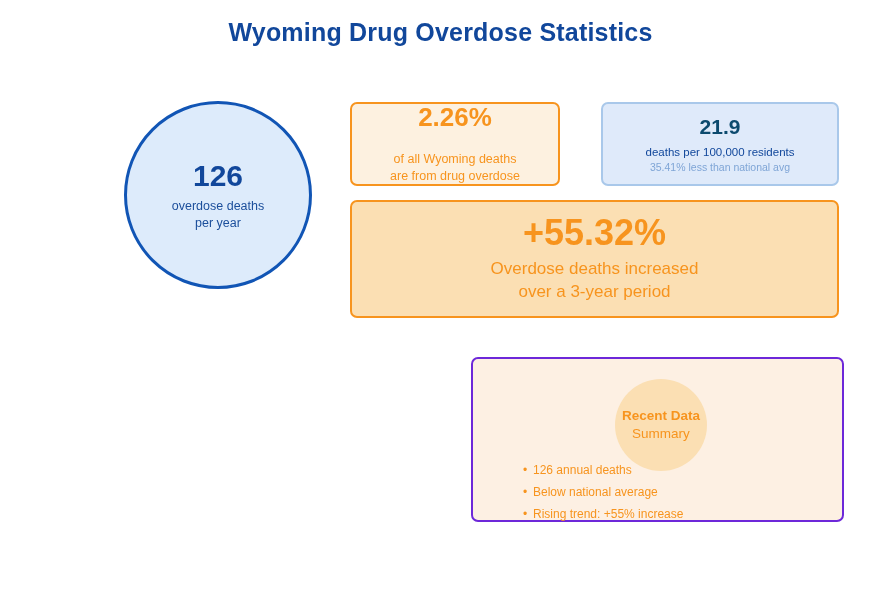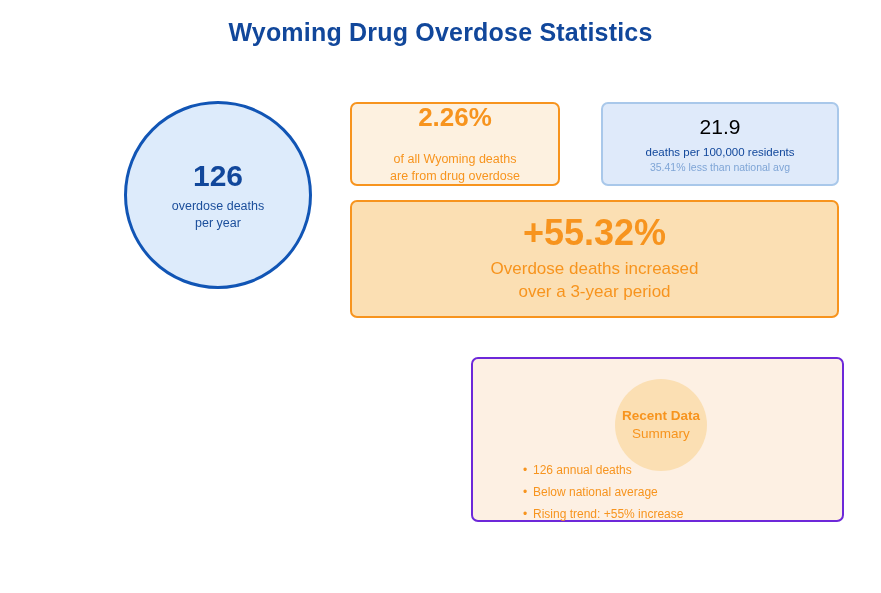--- a/index.html
+++ b/index.html
@@ -105,22 +105,22 @@
 
   
   #card-rate {
     left: 601px;
     top: 102px;
     width: 238px;
     height: 84px;
   }
   #card-rate .val {
     font-size: 21px;
-    font-weight: normal;
-    color: #000000;
+    font-weight: bold;
+    color: #0c4a6e;
     line-height: 1.1;
   }
   #card-rate .desc {
     margin-top: 8px;
     font-size: 11.5px;
     color: #11479b;
     text-align: center;
   }
   #card-rate .note {
     margin-top: 3px;

